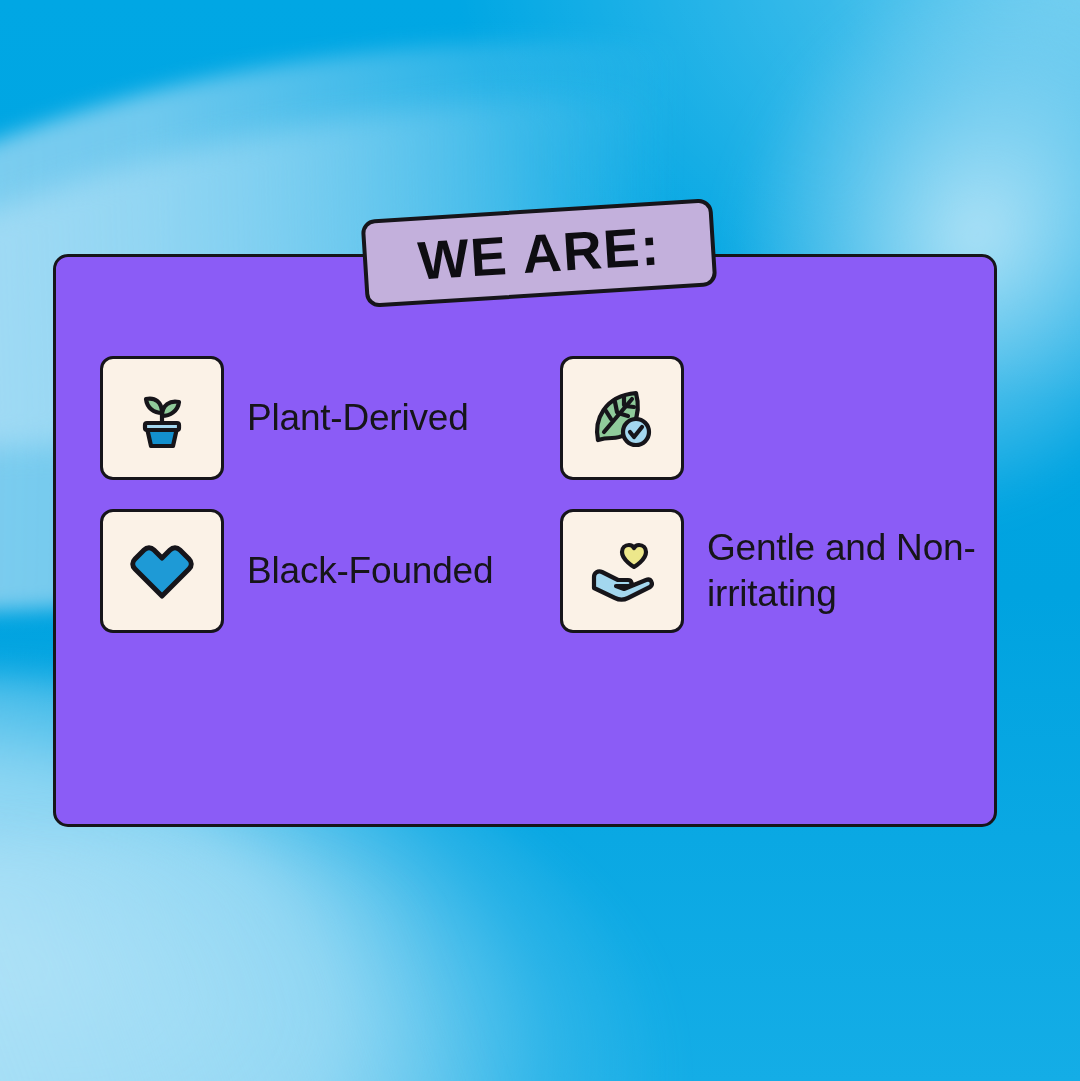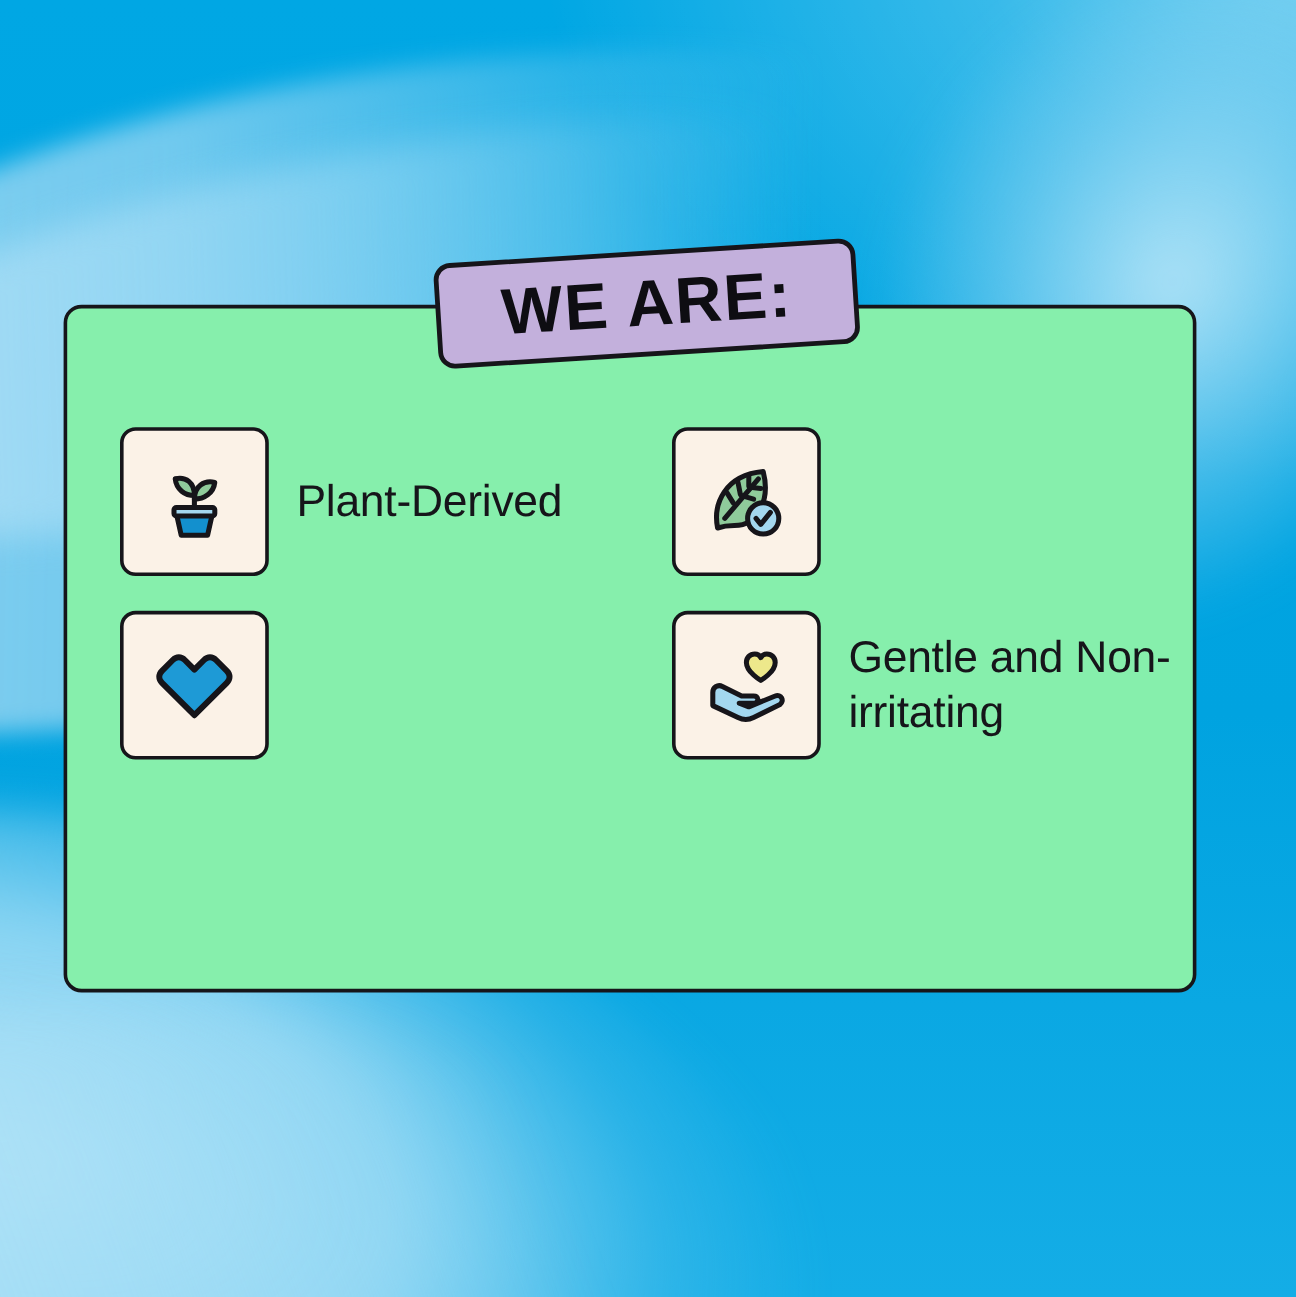--- a/index.html
+++ b/index.html
@@ -79,21 +79,21 @@
   }
 
   
   .card {
     position: absolute;
     left: 53px;
     top: 254px;
     width: 944px;
     height: 573px;
     box-sizing: border-box;
-    background: #86efac;
+    background: #8b5cf6;
     border: 3px solid #16151A;
     border-radius: 15px;
   }
 
   
   .badge {
     position: absolute;
     left: 363px;
     top: 209px;
     width: 352px;
@@ -201,20 +201,21 @@
         </div>
       </div>
 
 
       <div class="feature">
         <div class="icon-tile">
           <svg width="76" height="76" viewBox="0 0 76 76">
             <path d="M38 63 L11 36 C8 33 8 29 11 26 L20 17 C23 14 27 14 30 17 L38 25 L46 17 C49 14 53 14 56 17 L65 26 C68 29 68 33 65 36 Z" fill="#1E9AD6" stroke="#16151A" stroke-width="5" stroke-linejoin="round"></path>
           </svg>
         </div>
+        <div class="feature-label">Black-Founded</div>
       </div>
 
 
       <div class="feature">
         <div class="icon-tile">
           <svg width="76" height="76" viewBox="0 0 76 76">
             <g stroke="#16151A" stroke-width="4.2" stroke-linejoin="round" stroke-linecap="round">
               <path d="M50 34 C50 34 38 27 38 19 C38 15 41 12 45 12 C47 12 49 13 50 15 C51 13 53 12 55 12 C59 12 62 15 62 19 C62 27 50 34 50 34 Z" fill="#EDE88B"></path>
               <path d="M10 44 C10 40 14 37 18 39 L34 47 L44 47 C48 47 49 52 45 53 L32 53 L40 56 L62 47 C67 45 70 51 66 54 L44 65 C40 67 35 67 31 65 L10 55 Z" fill="#A3D7EF"></path>
             </g>

